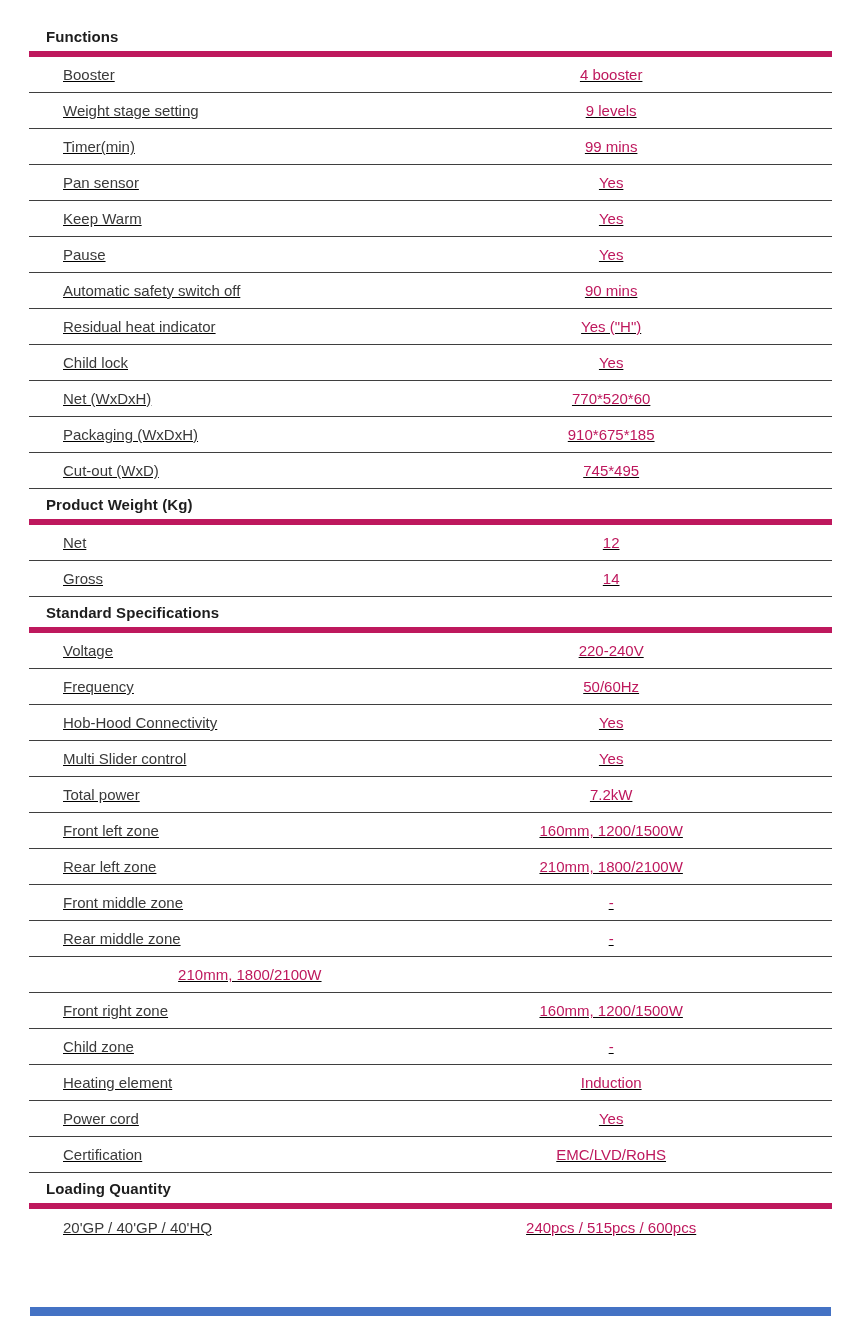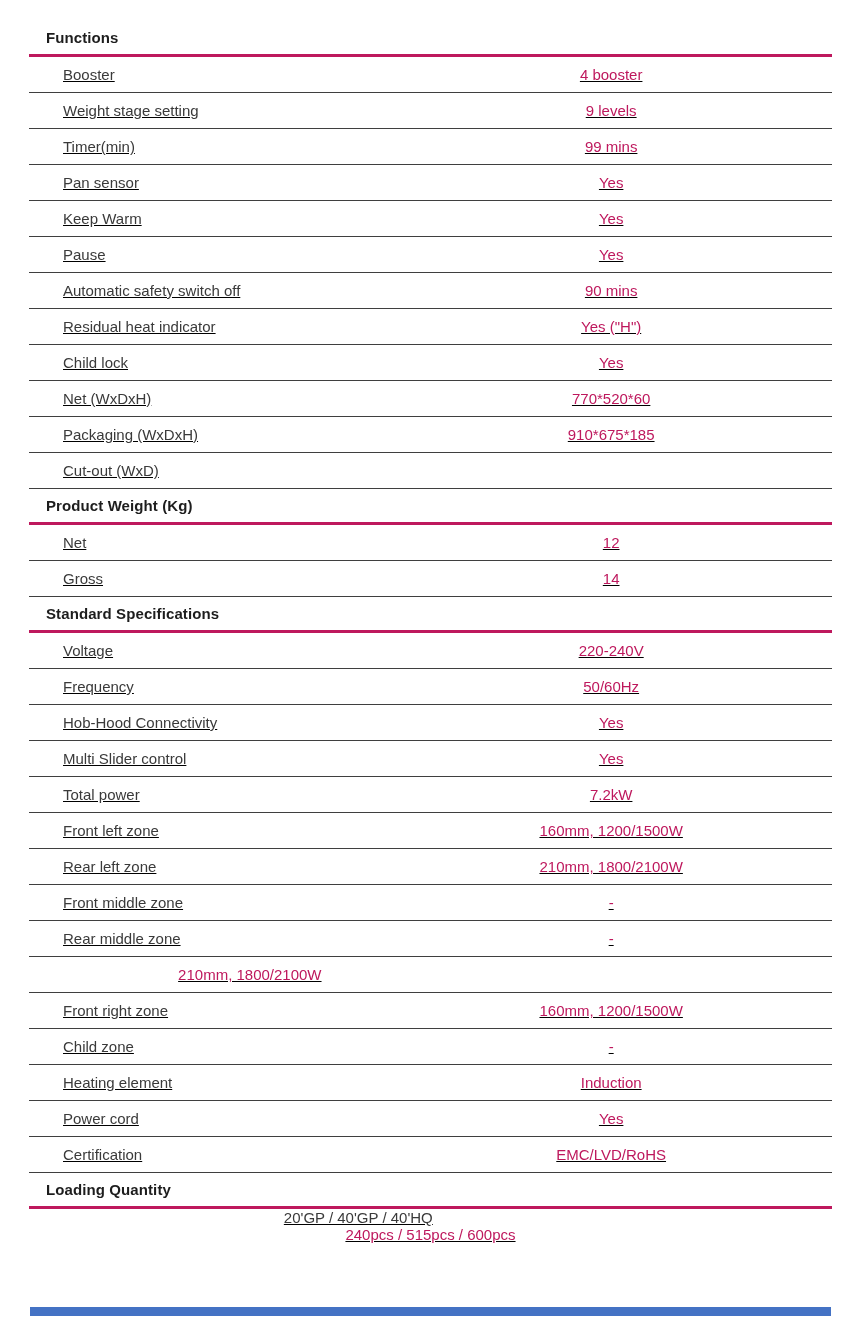--- a/index.html
+++ b/index.html
@@ -18,41 +18,40 @@
   .spec-table {
     position: absolute;
     left: 29px;
     top: 21px;
     width: 803px;
   }
   .section-header-row {
     height: 36px;
     display: flex;
     align-items: center;
-    border-bottom: 3px solid #be185d;
+    border-bottom: 6px solid #be185d;
     box-sizing: border-box;
   }
   .section-header-row .title {
     padding-left: 17px;
     font-size: 15px;
     font-weight: bold;
     color: #1d1d1d;
     letter-spacing: 0.1px;
   }
   .spec-row {
     height: 36px;
     display: flex;
     align-items: center;
     border-bottom: 1px solid #3f3f3f;
     box-sizing: border-box;
     text-decoration: underline;
   }
   .spec-row.no-border {
     border-bottom: none;
-    flex-direction: column;
   }
   .spec-row .label {
     width: 45%;
     padding-left: 34px;
     box-sizing: border-box;
     font-size: 15px;
     color: #3a3a3a;
     white-space: nowrap;
   }
   .spec-row .value {
@@ -129,20 +128,21 @@
     <span class="value">770*520*60</span>
   </div>
 
   <div class="spec-row">
     <span class="label">Packaging (WxDxH)</span>
     <span class="value">910*675*185</span>
   </div>
 
   <div class="spec-row">
     <span class="label">Cut-out (WxD)</span>
+    <span class="value">745*495</span>
   </div>
 
   <div class="section-header-row">
     <span class="title">Product Weight (Kg)</span>
   </div>
 
   <div class="spec-row">
     <span class="label">Net</span>
     <span class="value">12</span>
   </div>

